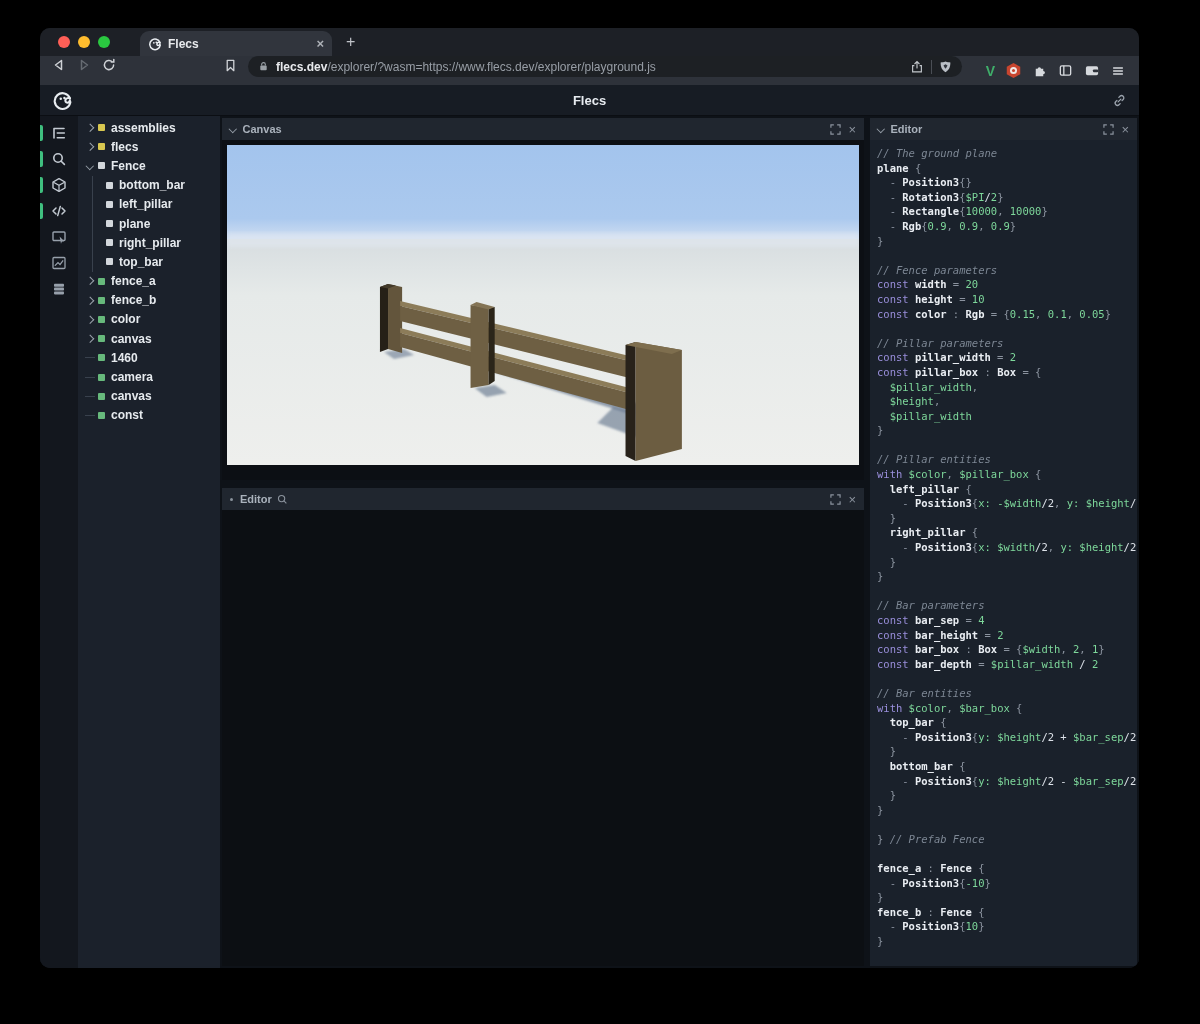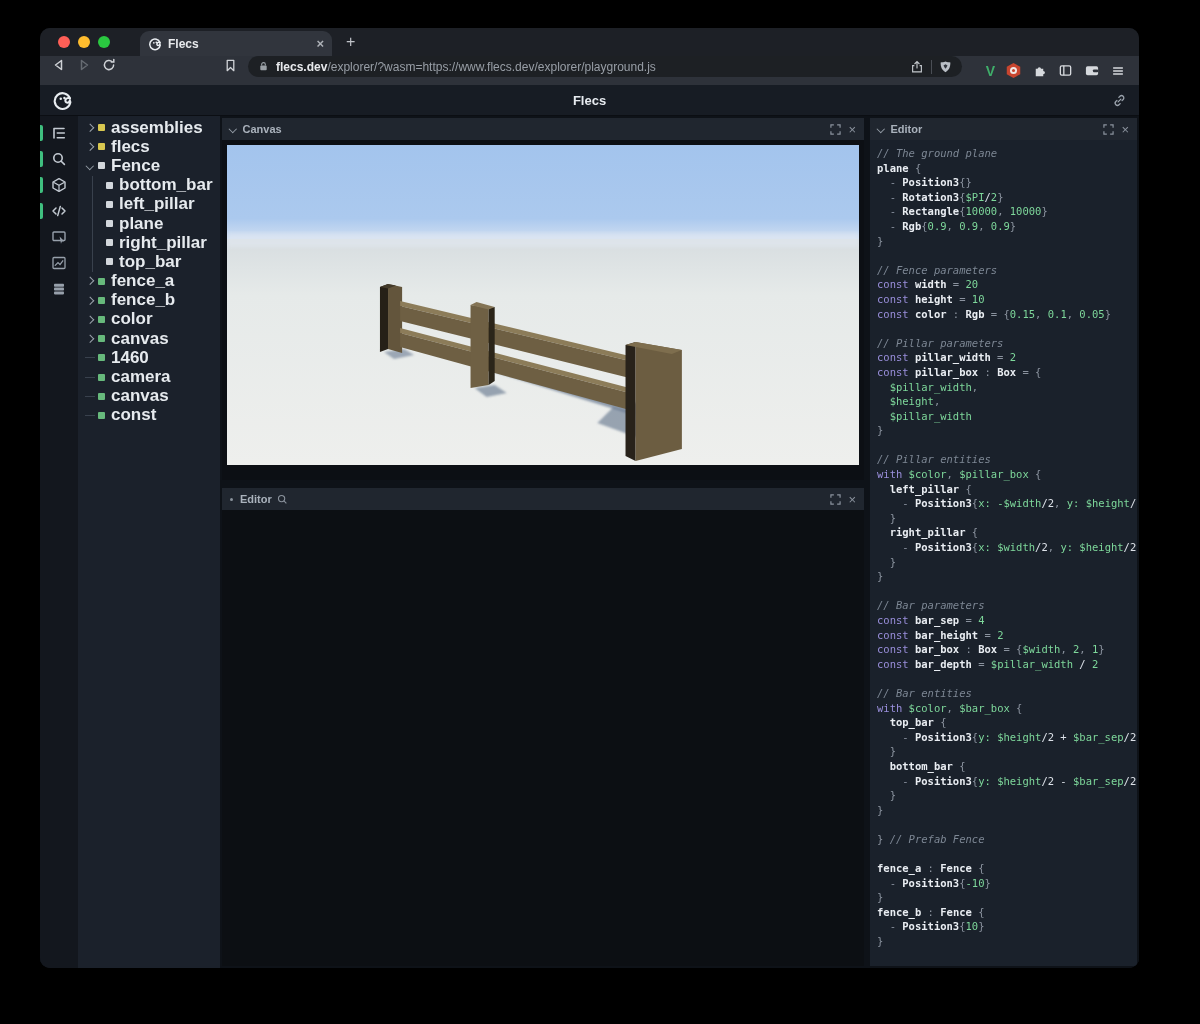--- a/index.html
+++ b/index.html
@@ -45,21 +45,21 @@
   .treepanel{width:142px;background:#1b212b;padding-top:2px;flex-shrink:0;overflow:hidden;}
   .tree-row{display:flex;align-items:center;height:19.2px;padding-left:5px;color:#e6eaee;}
   .marker{width:13px;height:100%;display:flex;align-items:center;justify-content:center;flex-shrink:0;}
   .tree-row.child .marker{margin-left:8px;justify-content:flex-start;}
   .chev{display:inline-block;width:4.5px;height:4.5px;border-right:1.4px solid #98a0aa;border-bottom:1.4px solid #98a0aa;}
   .chev.right{transform:rotate(-45deg);}
   .chev.down{transform:rotate(45deg);}
   .dashline{width:10px;height:1px;background:#39414d;}
   .childguide{width:1px;height:100%;background:#39414d;margin-left:1px;}
   .dot{width:7px;height:7px;border-radius:1px;margin:0 6px 0 2px;flex-shrink:0;}
-  .tlabel{font-size:17px;font-weight:600;white-space:nowrap;}
+  .tlabel{font-size:12px;font-weight:600;white-space:nowrap;}
   .main{flex:1;background:#0e1218;display:flex;padding:2px;gap:6px;min-width:0;}
   .col-left{width:642px;display:flex;flex-direction:column;flex-shrink:0;}
   .col-right{flex:1;display:flex;flex-direction:column;min-width:0;}
   .panel{display:flex;flex-direction:column;min-height:0;}
   .panel-header{height:22px;background:#20262f;display:flex;align-items:center;padding:0 8px;gap:7px;flex-shrink:0;}
   .panel-title{color:#aab2bc;font-size:11px;font-weight:700;}
   .ph-spacer{flex:1;}
   .ph-btn{color:#8b939e;display:flex;align-items:center;justify-content:center;}
   .ph-btn svg{width:11px;height:11px;}
   .ph-close{font-size:13px;line-height:1;}

